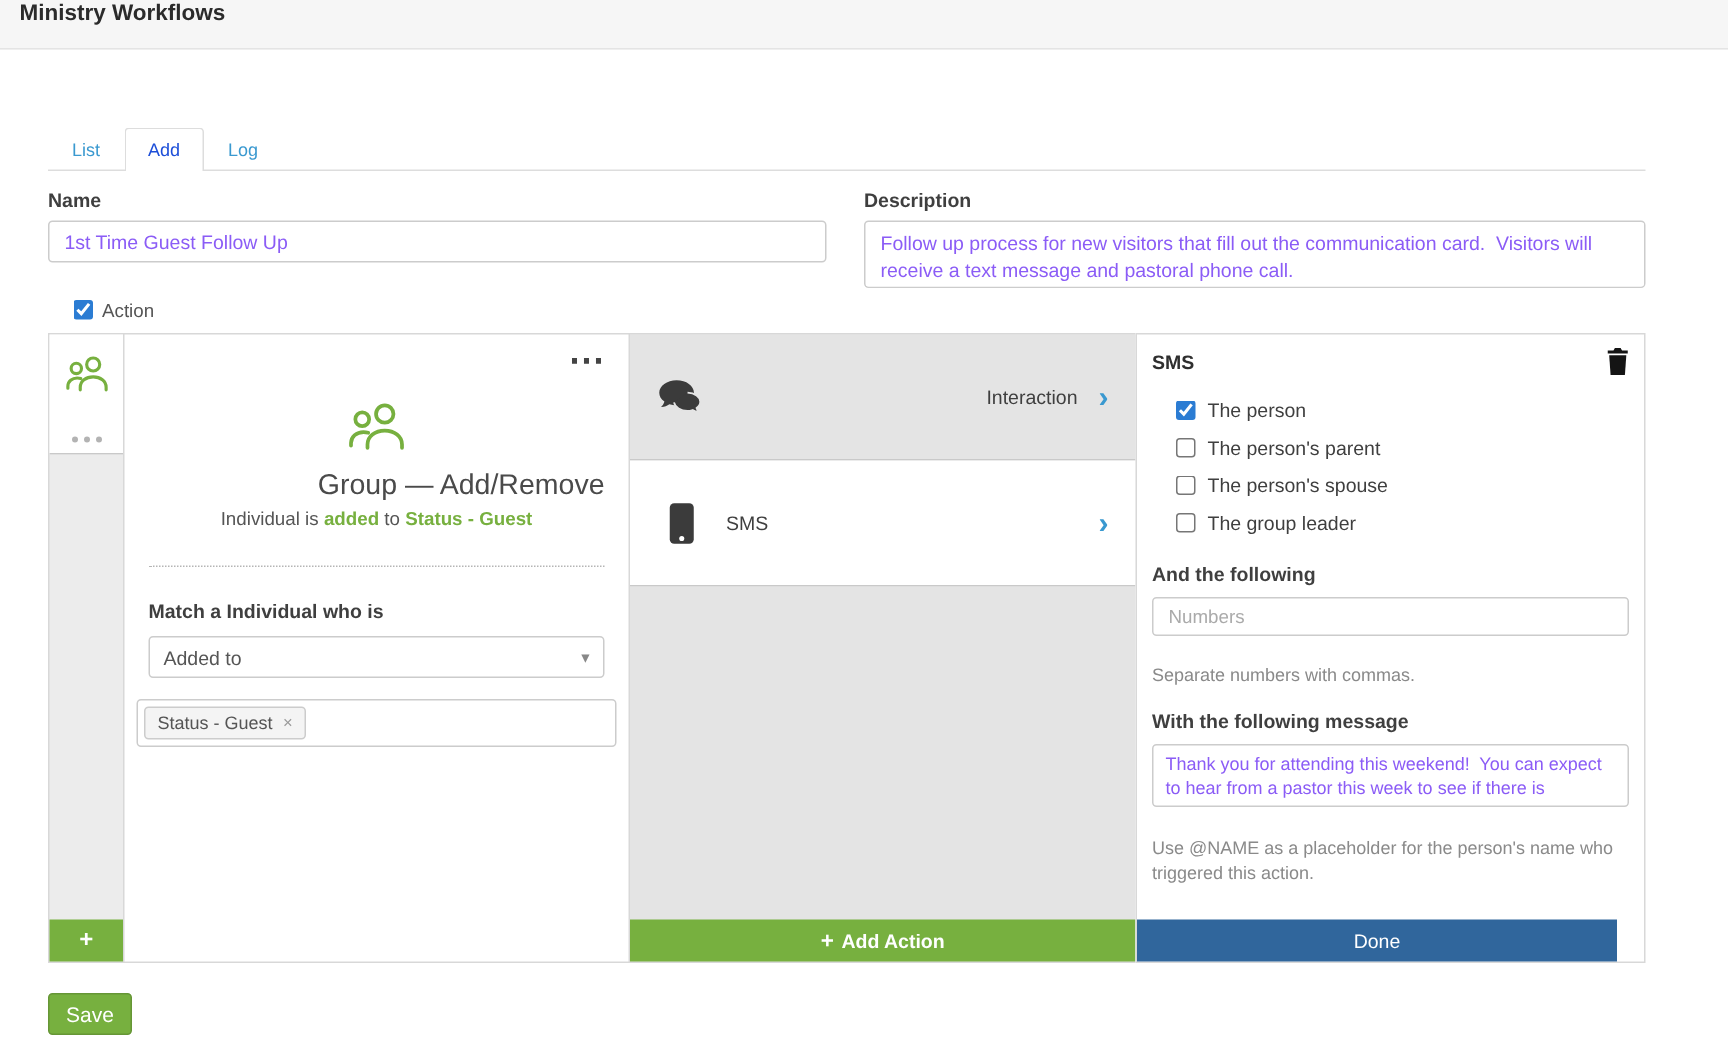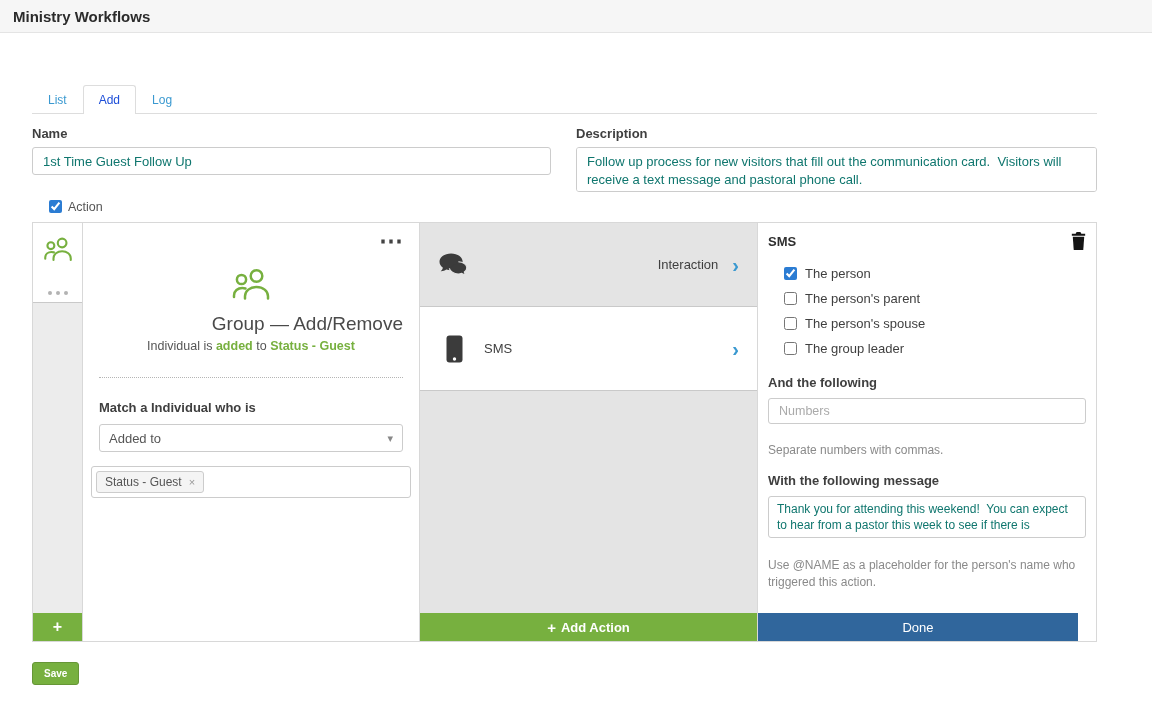--- a/index.html
+++ b/index.html
@@ -4,34 +4,34 @@
 <style>
   :root{
     --green:#77b03f; --green-border:#669636; --done-blue:#30669c;
     --link-blue:#3a99d0; --checkbox-blue:#2b7cd3;
   }
   *{box-sizing:border-box;}
   html,body{margin:0;padding:0;background:#fff;}
   body{font-family:"Liberation Sans",sans-serif;font-size:13px;color:#404040;}
   .app{width:1152px;height:708px;overflow:hidden;background:#fff;position:relative;}
 
-  .topbar{height:33px;background:#f6f6f6;border-bottom:1px solid #e4e4e4;display:flex;align-items:center;padding:0 13px;}
+  .topbar{height:33px;background:#f6f6f6;border-bottom:1px solid #e4e4e4;display:flex;padding:0 13px;}
   .topbar span{font-size:15px;font-weight:600;color:#2b2b2b;}
 
   .page{padding:0 55px 0 32px;}
 
   .tabs{margin-top:52px;border-bottom:1px solid #ddd;display:flex;}
   .tab{padding:7px 15px;font-size:12px;color:var(--link-blue);cursor:pointer;border:1px solid transparent;border-bottom:none;margin-bottom:-1px;border-radius:3px 3px 0 0;}
   .tab.active{background:#fff;border-color:#ddd;color:#1d4ed8;}
 
   .form-row{display:flex;gap:25px;margin-top:12px;}
   .field label{display:block;font-weight:bold;font-size:13px;color:#3f3f3f;margin-bottom:6px;}
   .name-field{width:519px;}
   .desc-field{flex:1;}
-  .tinput,textarea{width:100%;border:1px solid #ccc;border-radius:3px;font-family:"Liberation Sans",sans-serif;font-size:13px;color:#0f766e;padding:5px 10px;background:#fff;outline:none;}
+  .tinput,textarea{width:100%;border:1px solid #ccc;border-radius:3px;font-family:"Liberation Sans",sans-serif;font-size:13px;color:#8b5cf6;padding:5px 10px;background:#fff;outline:none;}
   .name-field .tinput{height:28px;}
   .desc-field textarea{height:45px;resize:none;line-height:1.35;}
 
   .active-row{margin:4px 0 0 17px;display:flex;align-items:center;gap:6px;font-size:12.5px;color:#555;height:15px;}
   input[type=checkbox]{width:13px;height:13px;margin:0;accent-color:var(--checkbox-blue);}
 
   .workflow{margin-top:8px;display:flex;height:420px;}
 
   .rail{width:50px;background:#ececec;border:1px solid #d8d8d8;border-right:none;display:flex;flex-direction:column;}
   .rail-tile{background:#fff;border-bottom:1px solid #c9c9c9;height:80px;display:flex;flex-direction:column;align-items:center;justify-content:space-between;padding:13px 0 7px;cursor:pointer;}
@@ -70,21 +70,21 @@
   .cb-group{margin:10px 0 0 16px;}
   .cb-row{display:flex;align-items:center;gap:8px;height:25px;font-size:13px;color:#3f3f3f;cursor:pointer;}
   .bold-label{font-weight:bold;font-size:13px;color:#3f3f3f;margin-top:14px;}
   .numbers{margin-top:8px;height:26px;font-size:12.5px;}
   .numbers::placeholder{color:#aaa;}
   .help{color:#8a8a8a;font-size:12px;line-height:1.4;margin-top:18px;}
   .help.second{margin-top:16px;}
   .message{margin-top:8px;height:42px;resize:none;font-size:12px;line-height:1.35;padding:4px 8px;}
   .done{position:absolute;left:0;right:18px;bottom:0;height:28px;background:var(--done-blue);border:none;color:#fff;font-size:13px;cursor:pointer;}
 
-  .save{margin-top:20px;background:var(--green);border:1px solid var(--green-border);border-radius:3px;color:#fff;font-size:10px;padding:5px 11px;cursor:pointer;font-weight:bold;}
+  .save{margin-top:20px;background:var(--green);border:1px solid var(--green-border);border-radius:3px;color:#fff;font-size:14px;padding:5px 11px;cursor:pointer;}
 </style>
 </head>
 <body>
 
 <div class="app">
   <header class="topbar">
     <span>Ministry Workflows</span>
   </header>
 
   <main class="page">

